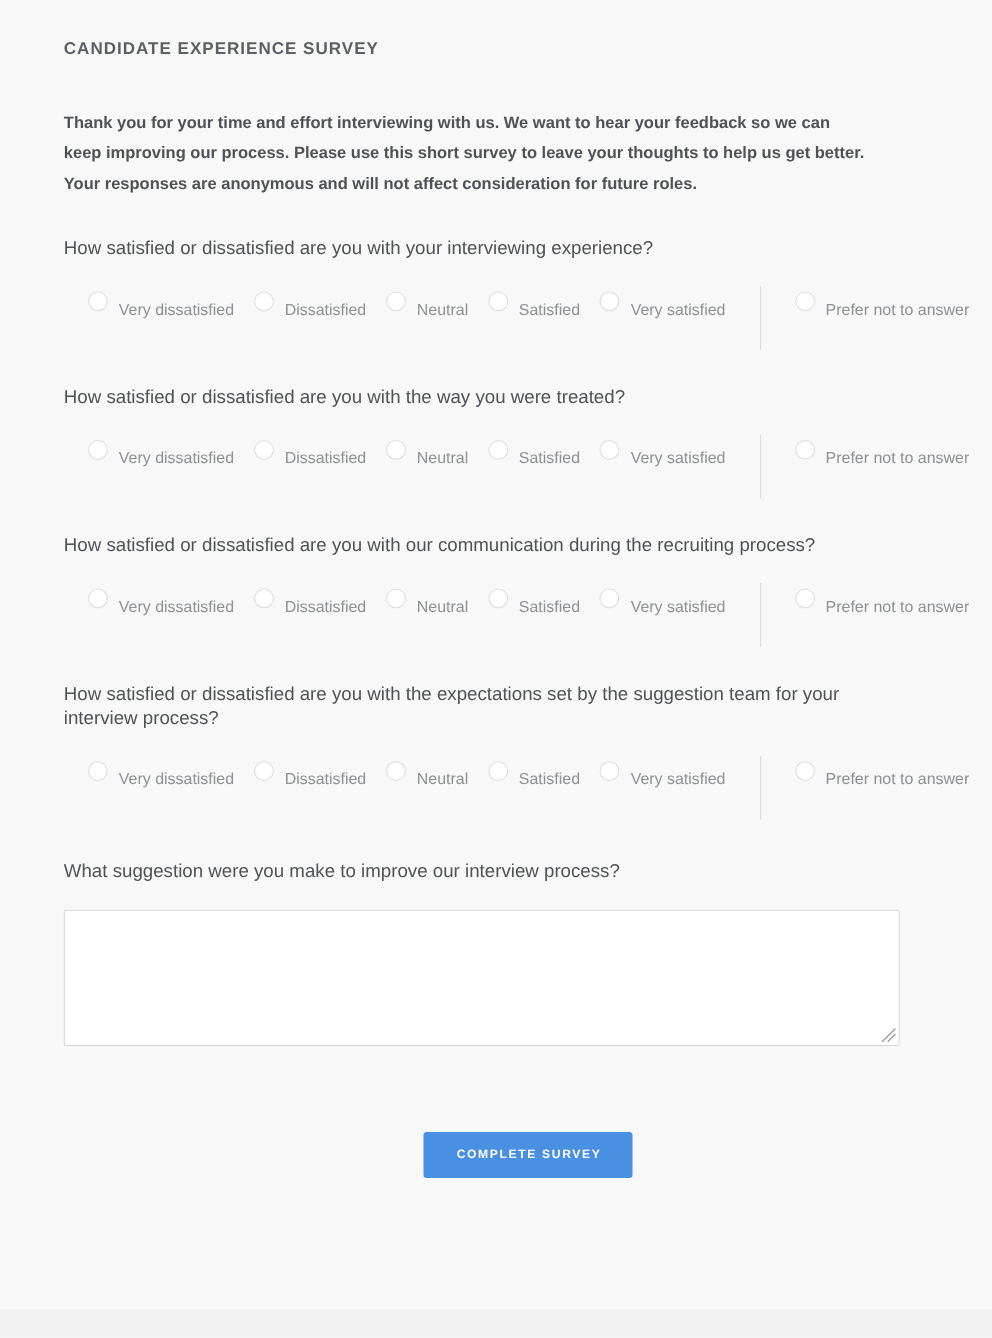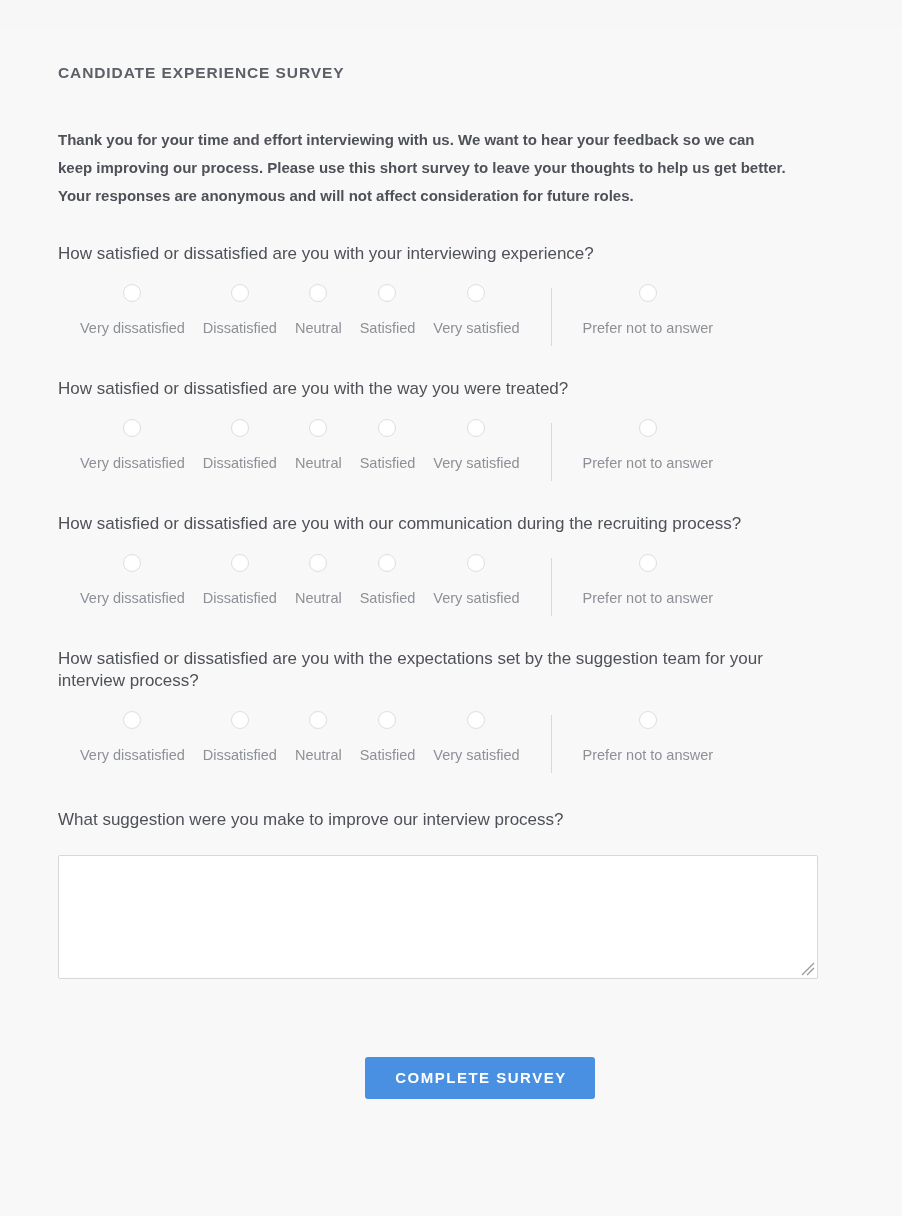--- a/index.html
+++ b/index.html
@@ -29,21 +29,20 @@
     left: 0;
     top: 1190px;
     width: 902px;
     height: 26px;
     background: #f2f2f2;
   }
 
   .content {
     padding-left: 58px;
     padding-top: 34px;
-    margin-top: 28px;
   }
 
   .survey-title {
     font-size: 15.5px;
     font-weight: bold;
     letter-spacing: 0.9px;
     color: #5c5f66;
     margin: 0;
     padding-top: 2px;
     text-transform: uppercase;
@@ -73,23 +72,24 @@
   .scale {
     position: relative;
     display: flex;
     align-items: flex-start;
     margin-top: 19px;
     padding-left: 13px;
   }
 
   .scale-col {
     display: flex;
-    flex-direction: column;
+    flex-direction: row;
     align-items: center;
     padding: 0 9px;
+    gap: 10px;
   }
 
   .radio {
     width: 18px;
     height: 18px;
     border-radius: 50%;
     border: 1.6px solid #dedede;
     background: #ffffff;
     display: block;
   }
@@ -149,21 +149,21 @@
     display: flex;
     justify-content: center;
   }
 
   .submit-button {
     background: #4a90e2;
     color: #ffffff;
     border: none;
     border-radius: 3px;
     font-family: "Liberation Sans", sans-serif;
-    font-size: 15px;
+    font-size: 11px;
     font-weight: bold;
     letter-spacing: 1.5px;
     padding: 14px 28px 14px 30px;
     cursor: pointer;
     text-transform: uppercase;
     line-height: 14px;
   }
 </style>
 </head>
 <body>

